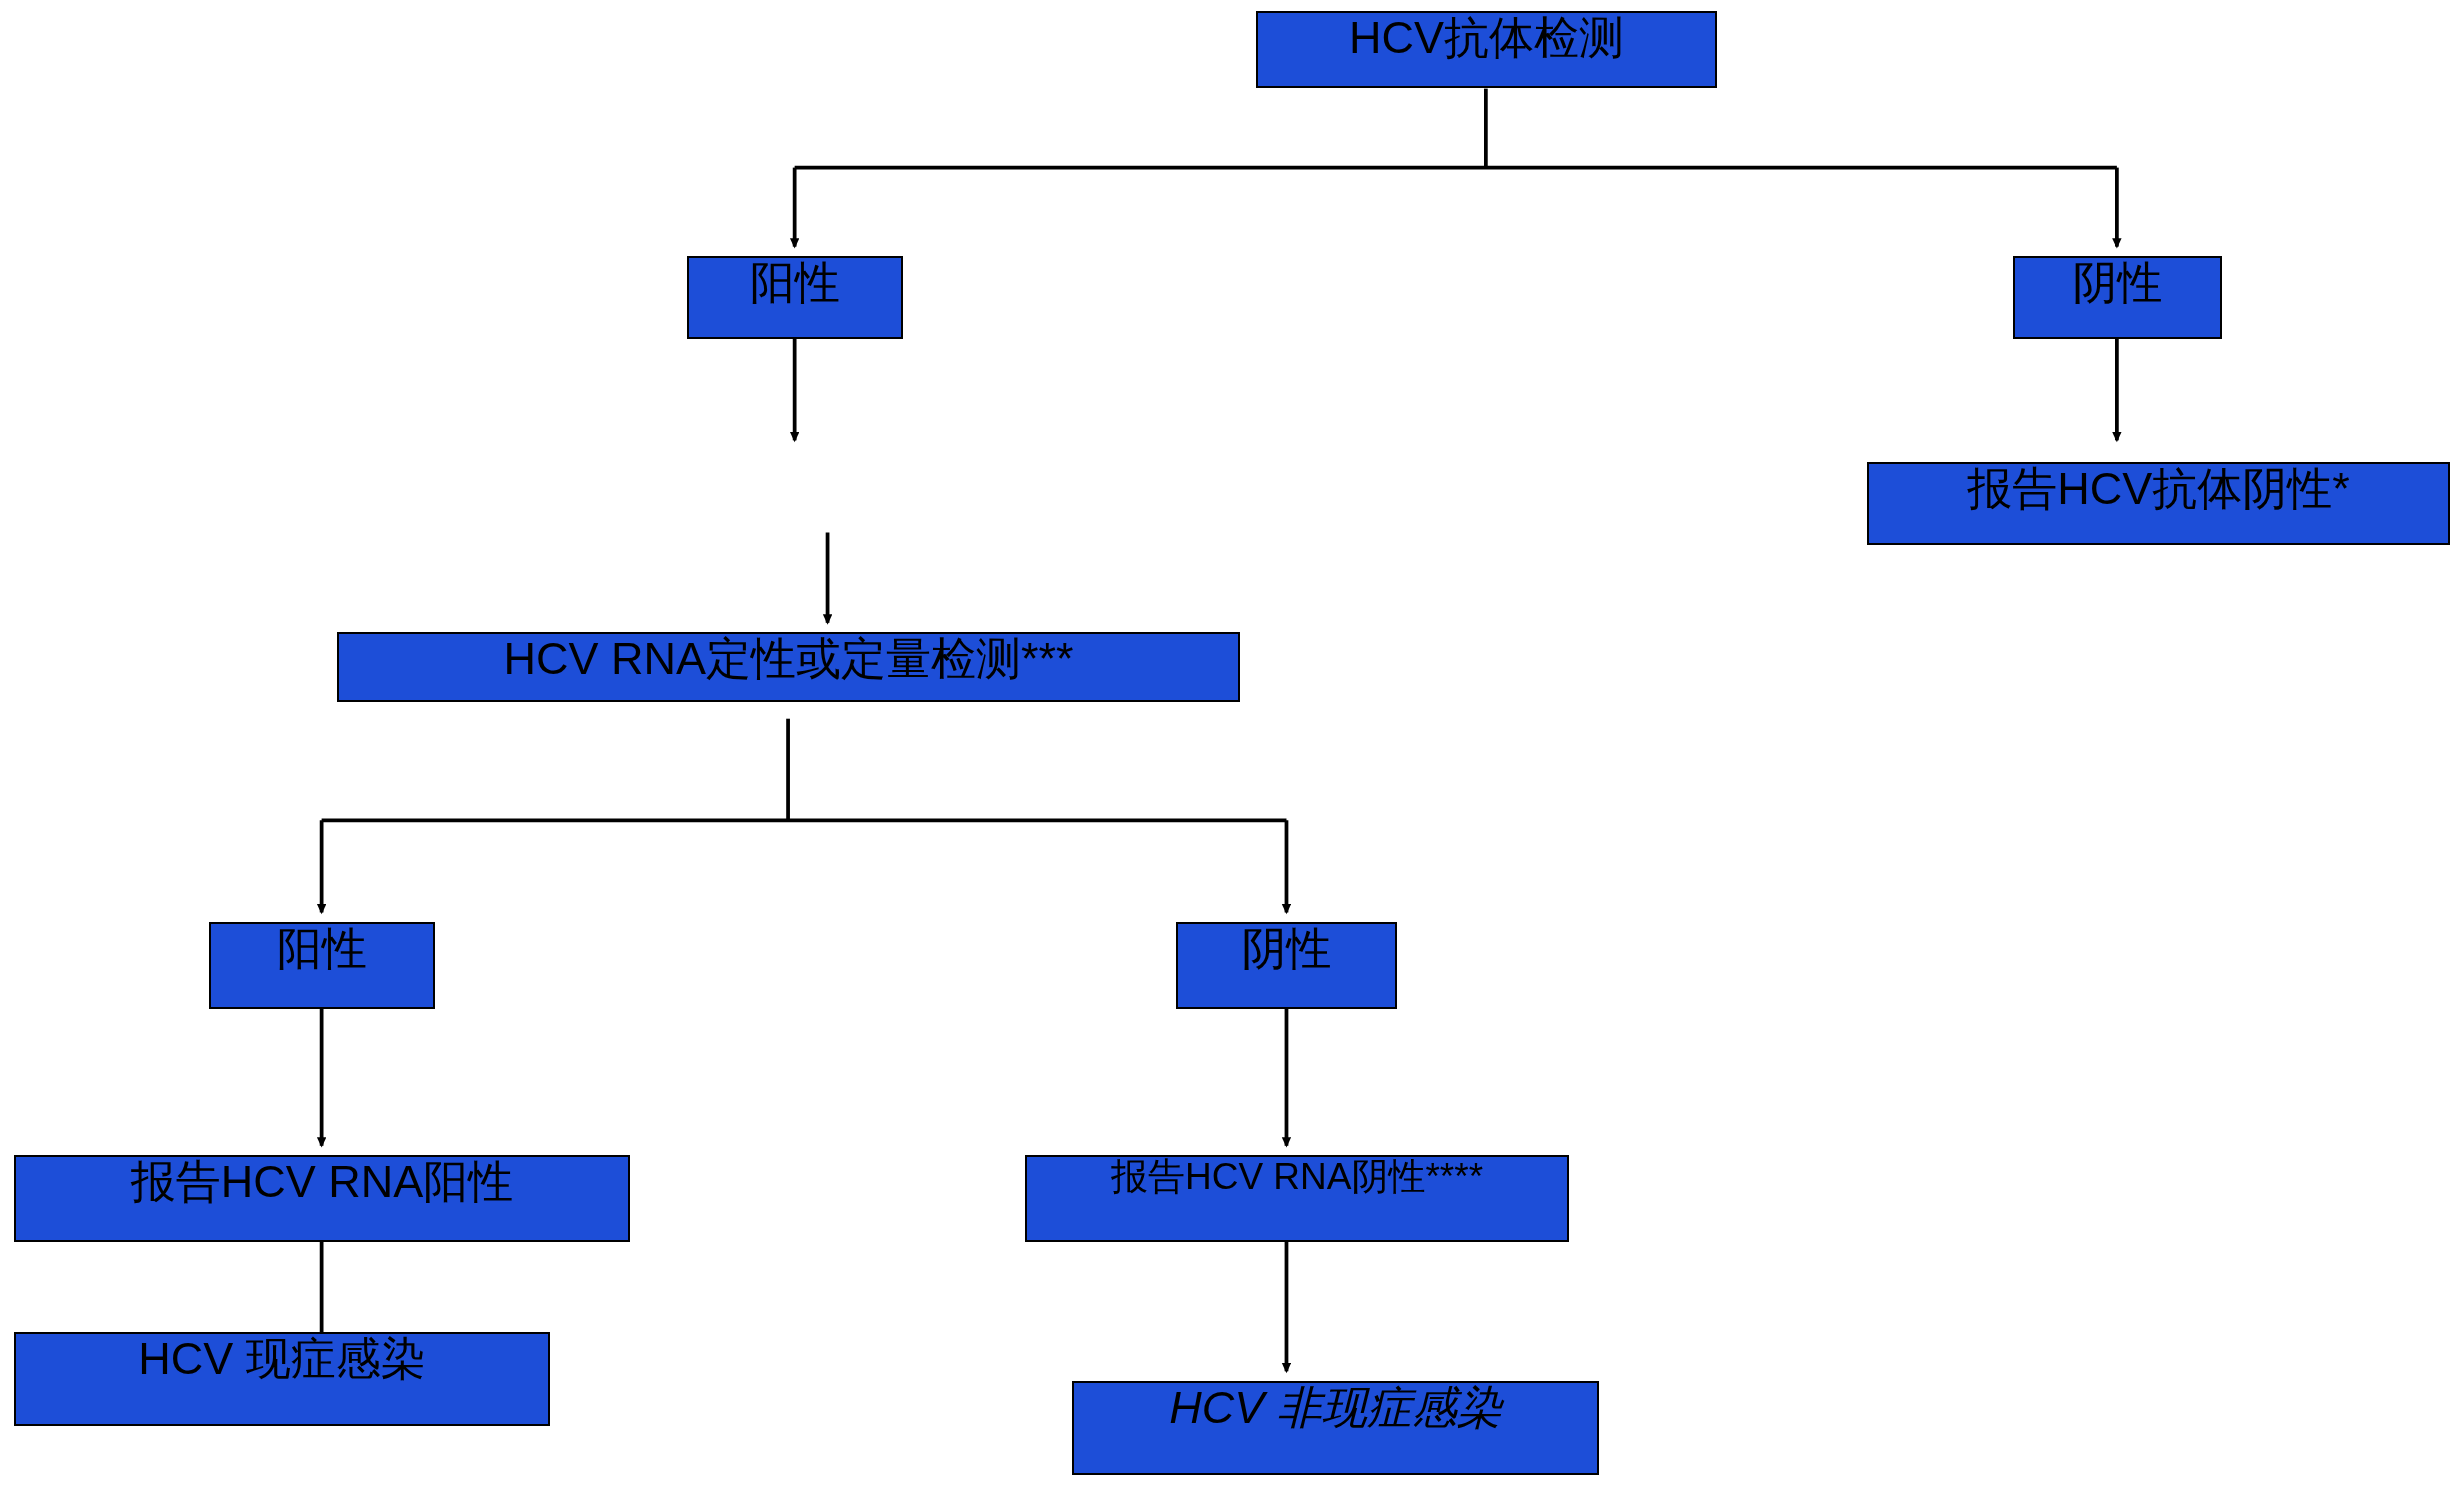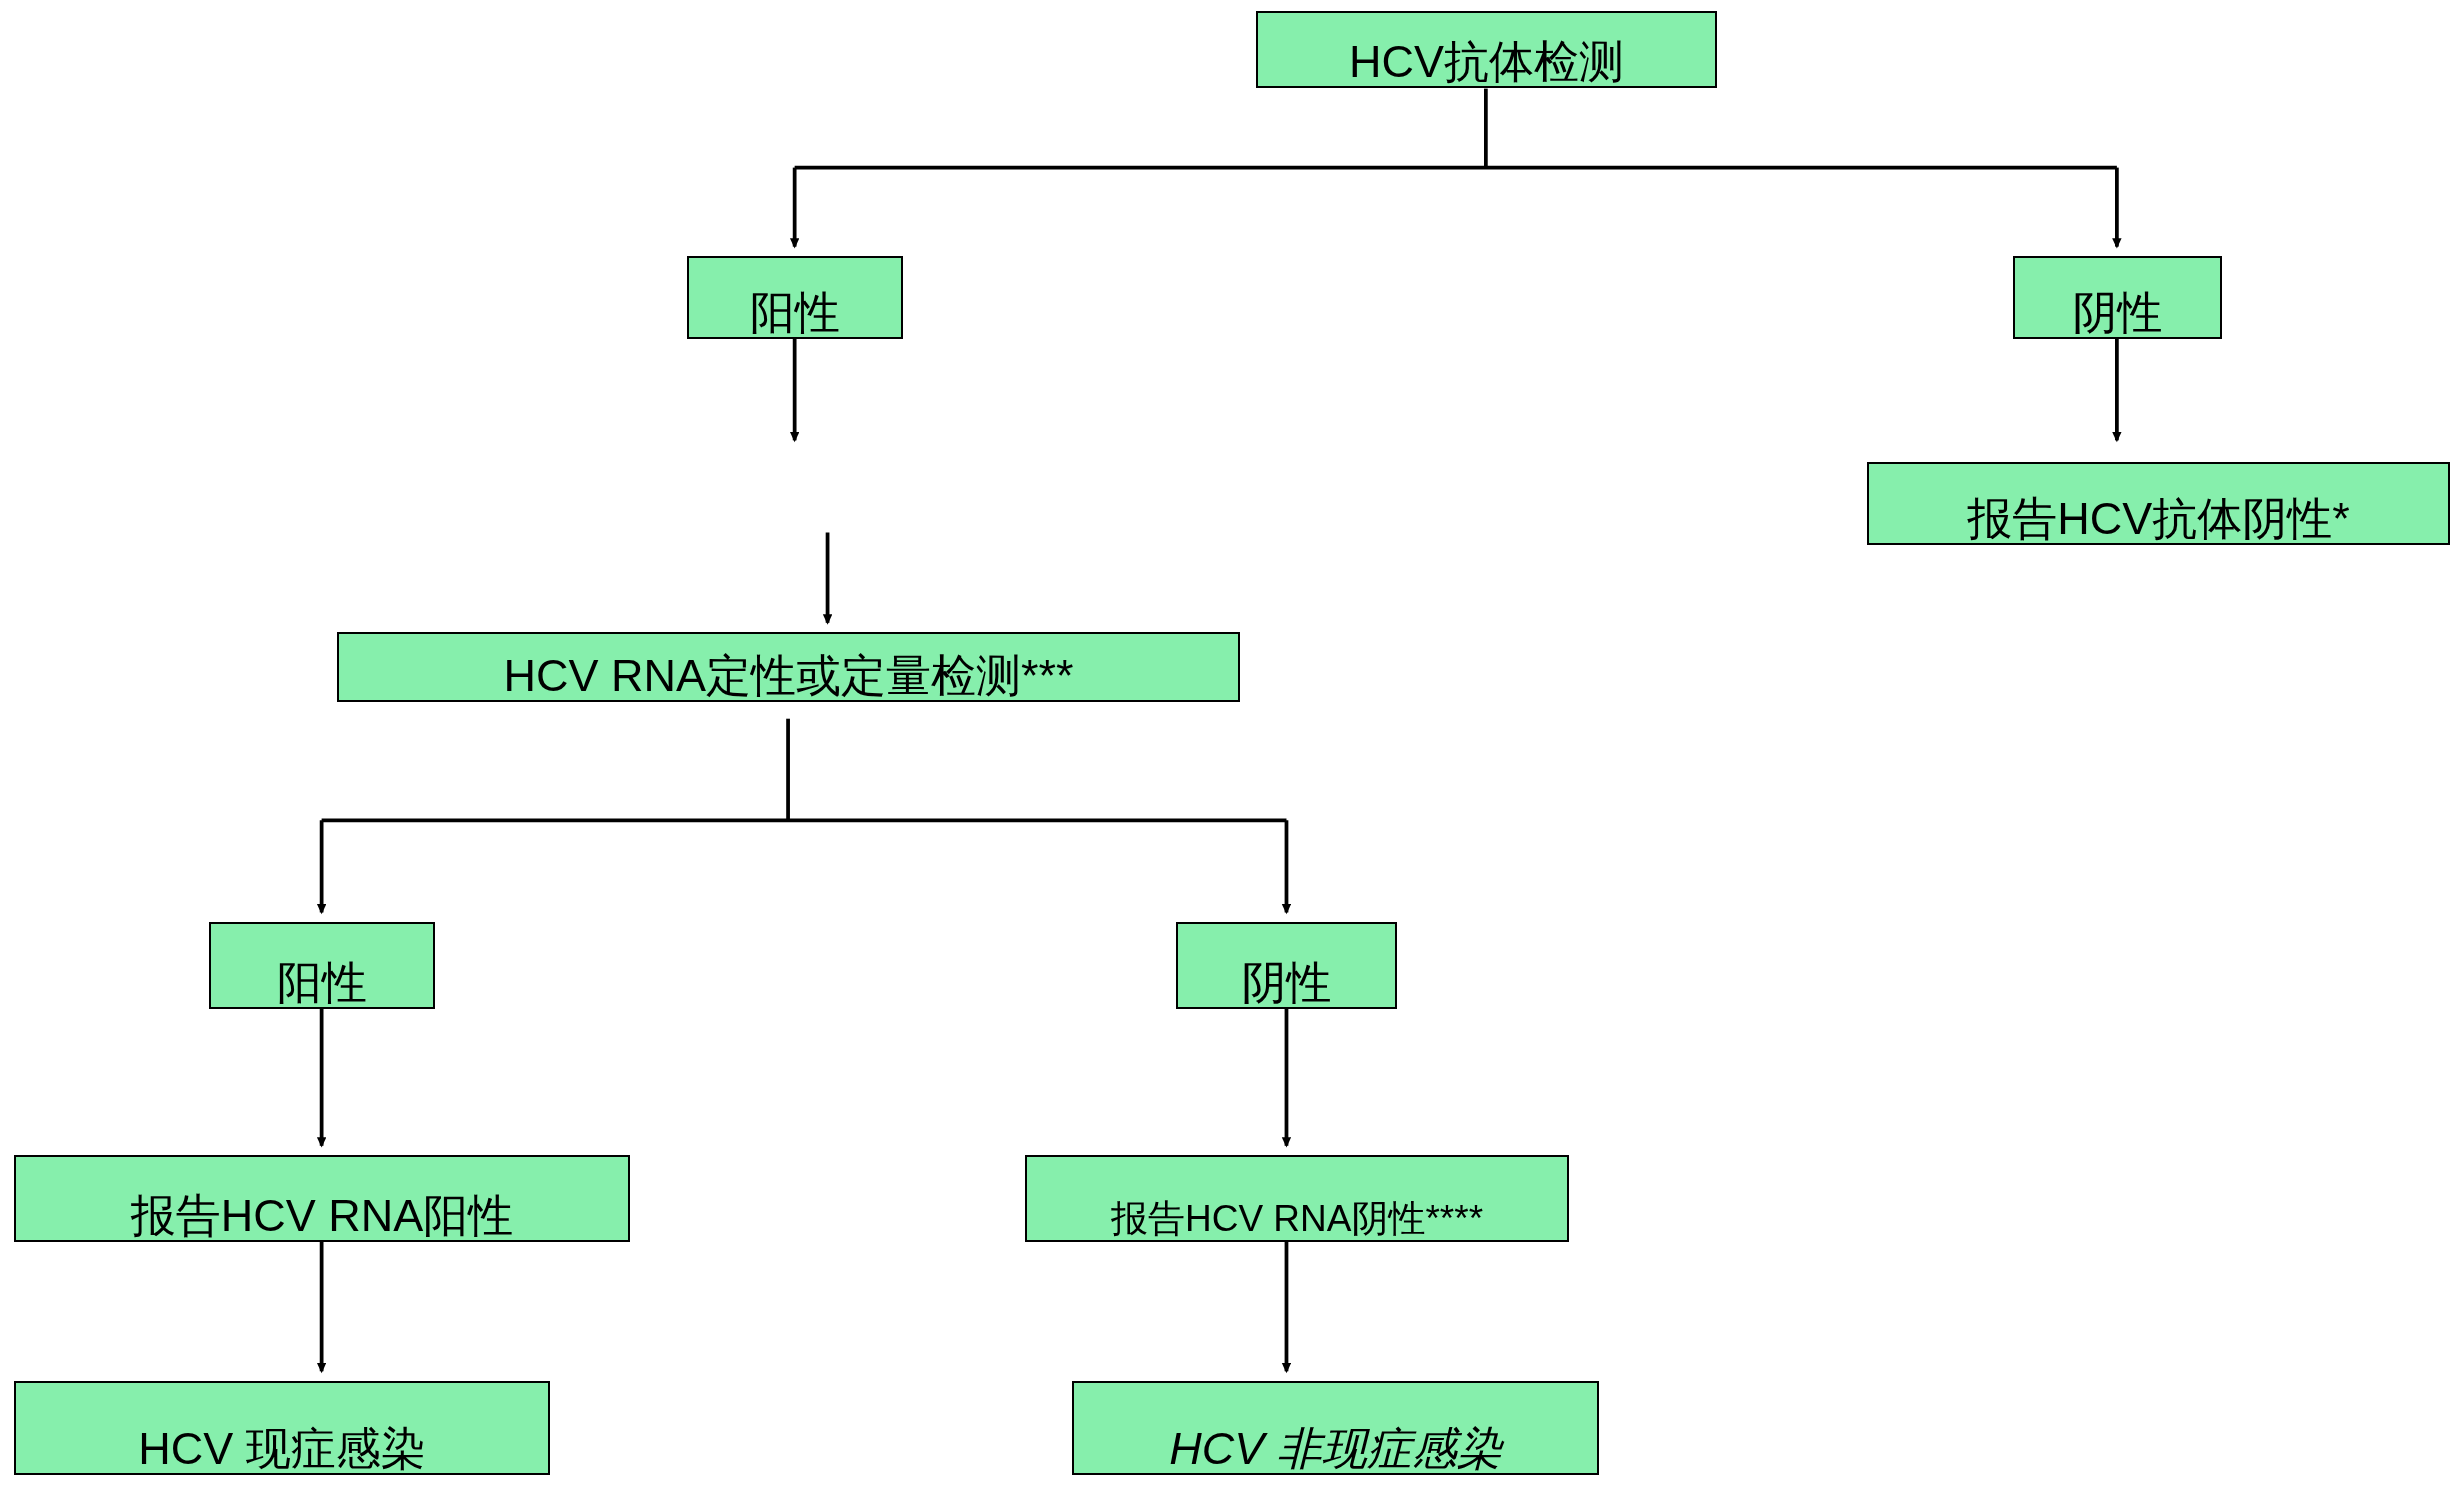--- a/index.html
+++ b/index.html
@@ -14,23 +14,23 @@
     position: relative;
     width: 2462px;
     height: 1491px;
     background: #ffffff;
     overflow: hidden;
   }
   .node {
     position: absolute;
     box-sizing: border-box;
     border: 2.8px solid #000000;
-    background: #86efac;
+    background: #1d4ed8;
     display: flex;
-    align-items: flex-end;
+    align-items: flex-start;
     justify-content: center;
     color: #000000;
     white-space: nowrap;
     line-height: 1.1;
   }
   .node-label {
     display: block;
     padding: 0 13px;
   }
   .edge-svg {
@@ -111,21 +111,21 @@
   </div>
 
   <div class="node" style="left:14px; top:1155px; width:616px; height:87px; font-size:45px;">
     <span class="node-label">报告HCV RNA阳性</span>
   </div>
 
   <div class="node" style="left:1025px; top:1155px; width:544px; height:87px; font-size:37px;">
     <span class="node-label">报告HCV RNA阴性****</span>
   </div>
 
-  <div class="node" style="left:14px; top:1381px; width:536px; height:94px; font-size:45px;">
+  <div class="node" style="left:14px; top:1332px; width:536px; height:94px; font-size:45px;">
     <span class="node-label">HCV 现症感染</span>
   </div>
 
   <div class="node" style="left:1072px; top:1381px; width:527px; height:94px; font-size:45px;font-style:italic;">
     <span class="node-label">HCV 非现症感染</span>
   </div>
 
 </div>
 
 

